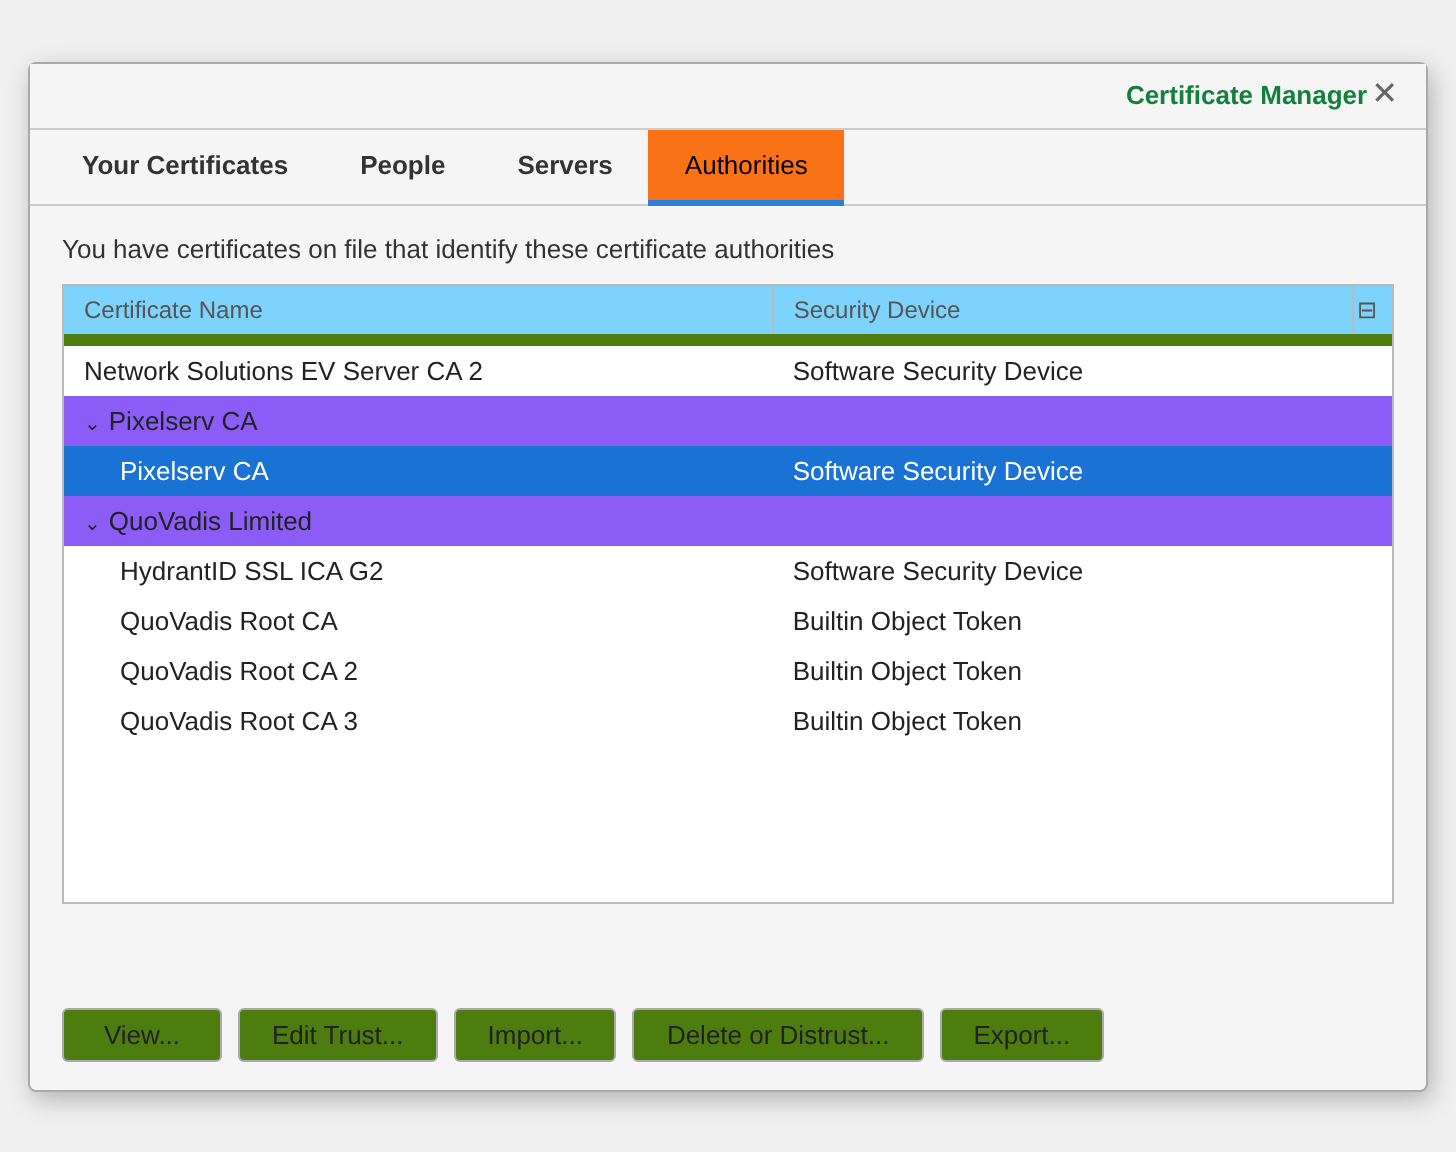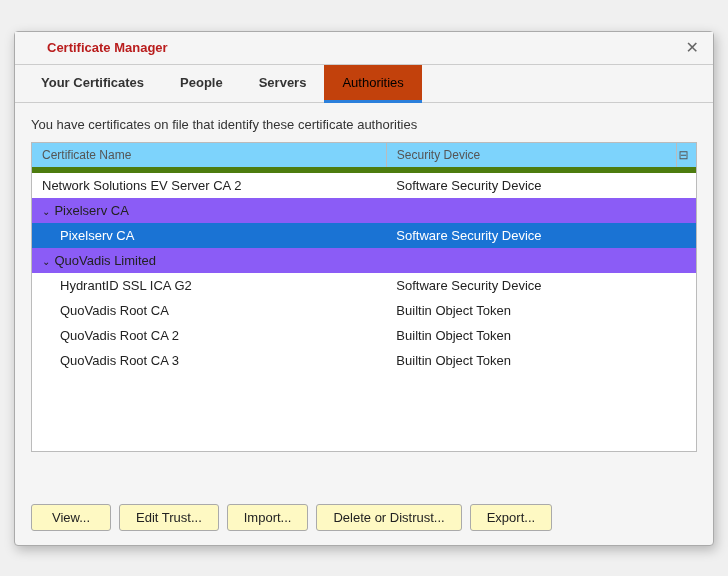--- a/index.html
+++ b/index.html
@@ -24,23 +24,23 @@
       display: flex;
       align-items: center;
       justify-content: space-between;
       padding: 8px 12px 8px 12px;
       border-bottom: 1px solid #ccc;
       background: #f5f5f5;
     }
     .titlebar-title {
       font-size: 13px;
       font-weight: 600;
-      color: #b91c1c;
+      color: #15803d;
       flex: 1;
-      text-align: left;
+      text-align: right;
     }
     .close-btn {
       background: none;
       border: none;
       cursor: pointer;
       font-size: 16px;
       color: #666;
       padding: 0 2px;
       line-height: 1;
     }
@@ -57,21 +57,21 @@
       color: #333;
       border-bottom: 3px solid transparent;
       margin-bottom: -1px;
       white-space: nowrap;
       font-weight: bold;
     }
     .tab.active {
       border-bottom: 3px solid #2b7fdb;
       color: #000;
       font-weight: 500;
-      background: #c2410c;
+      background: #f97316;
     }
     .content {
       padding: 14px 16px 12px 16px;
     }
     .description {
       font-size: 13px;
       color: #333;
       margin-bottom: 10px;
     }
     .table-container {
@@ -133,21 +133,21 @@
     }
     .footer-buttons {
       display: flex;
       gap: 8px;
       padding: 10px 16px 14px 16px;
       justify-content: flex-start;
     }
     .footer-btn {
       padding: 5px 16px;
       font-size: 13px;
-      background: #fef9c3;
+      background: #4d7c0f;
       border: 1px solid #aaa;
       border-radius: 3px;
       cursor: pointer;
       color: #222;
       min-width: 80px;
       margin-top: 30px;
     }
     
     .table-container::-webkit-scrollbar { width: 12px; }
     .table-container::-webkit-scrollbar-track { background: #f0f0f0; }

